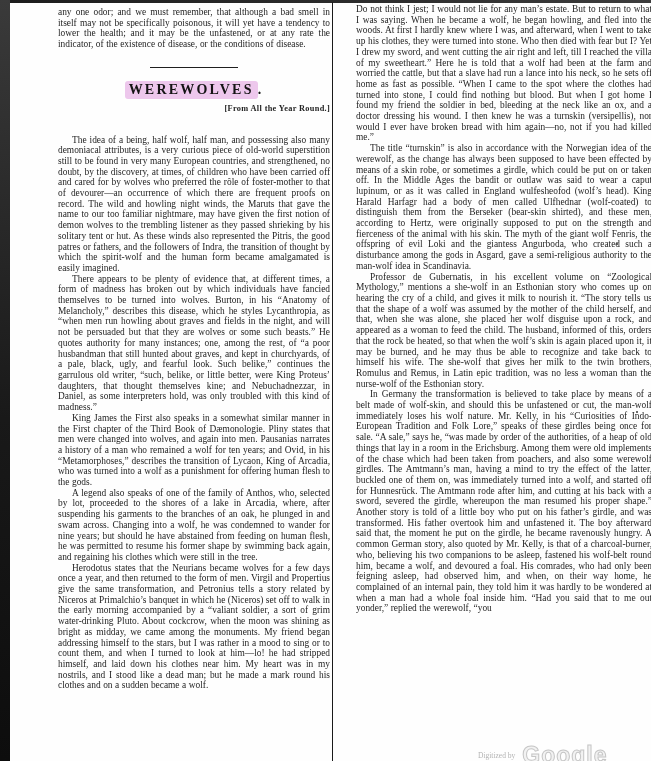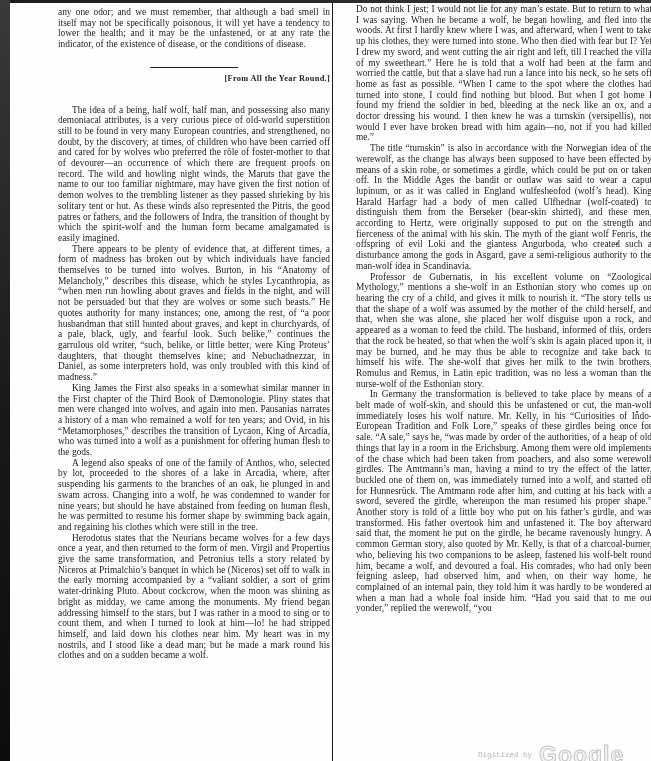--- a/index.html
+++ b/index.html
@@ -72,21 +72,21 @@
     color: #242424;
   }
   .watermark {
     position: absolute;
     left: 446px; top: 744px;
     display: flex;
     align-items: flex-start;
     white-space: nowrap;
   }
   .wm-text {
-    font-family: Liberation Mono, monospace;
+    font-family: Liberation Serif, serif;
     font-size: 7.5px;
     color: #b3b3b3;
     margin-top: 7px;
     padding-left: 32px;
   }
   .wm-logo {
     font-family: "Liberation Sans", sans-serif;
     font-size: 23px;
     font-weight: bold;
     letter-spacing: 1px;
@@ -110,20 +110,21 @@
 
   <div class="edge-top"></div>
   <div class="edge-left"></div>
   <div class="col-rule"></div>
 
   <div class="col" id="left-col">
     <p class="cont">any one odor; and we must remember, that although a bad smell in itself may not be specifically poisonous, it will yet have a tendency to lower the health; and it may be the unfastened, or at any rate the indicator, of the existence of disease, or the conditions of disease.</p>
 
     <div class="rule-sep"></div>
 
+    <h1 class="article-title"><span class="hl">WEREWOLVES</span><span>.</span></h1>
 
     <p class="source-line">[From All the Year Round.]</p>
 
     <p class="body-start">The idea of a being, half wolf, half man, and possessing also many demoniacal attributes, is a very curious piece of old-world superstition still to be found in very many European countries, and strengthened, no doubt, by the discovery, at times, of children who have been carried off and cared for by wolves who preferred the rôle of foster-mother to that of devourer—an occurrence of which there are frequent proofs on record. The wild and howling night winds, the Maruts that gave the name to our too familiar nightmare, may have given the first notion of demon wolves to the trembling listener as they passed shrieking by his solitary tent or hut. As these winds also represented the Pitris, the good patres or fathers, and the followers of Indra, the transition of thought by which the spirit-wolf and the human form became amalgamated is easily imagined.</p>
     <p>There appears to be plenty of evidence that, at different times, a form of madness has broken out by which individuals have fancied themselves to be turned into wolves. Burton, in his “Anatomy of Melancholy,” describes this disease, which he styles Lycanthropia, as “when men run howling about graves and fields in the night, and will not be persuaded but that they are wolves or some such beasts.” He quotes authority for many instances; one, among the rest, of “a poor husbandman that still hunted about graves, and kept in churchyards, of a pale, black, ugly, and fearful look. Such belike,” continues the garrulous old writer, “such, belike, or little better, were King Proteus’ daughters, that thought themselves kine; and Nebuchadnezzar, in Daniel, as some interpreters hold, was only troubled with this kind of madness.”</p>
     <p>King James the First also speaks in a somewhat similar manner in the First chapter of the Third Book of Dæmonologie. Pliny states that men were changed into wolves, and again into men. Pausanias narrates a history of a man who remained a wolf for ten years; and Ovid, in his “Metamorphoses,” describes the transition of Lycaon, King of Arcadia, who was turned into a wolf as a punishment for offering human flesh to the gods.</p>
     <p>A legend also speaks of one of the family of Anthos, who, selected by lot, proceeded to the shores of a lake in Arcadia, where, after suspending his garments to the branches of an oak, he plunged in and swam across. Changing into a wolf, he was condemned to wander for nine years; but should he have abstained from feeding on human flesh, he was permitted to resume his former shape by swimming back again, and regaining his clothes which were still in the tree.</p>
     <p>Herodotus states that the Neurians became wolves for a few days once a year, and then returned to the form of men. Virgil and Propertius give the same transformation, and Petronius tells a story related by Niceros at Primalchio’s banquet in which he (Niceros) set off to walk in the early morning accompanied by a “valiant soldier, a sort of grim water-drinking Pluto. About cockcrow, when the moon was shining as bright as midday, we came among the monuments. My friend began addressing himself to the stars, but I was rather in a mood to sing or to count them, and when I turned to look at him—lo! he had stripped himself, and laid down his clothes near him. My heart was in my nostrils, and I stood like a dead man; but he made a mark round his clothes and on a sudden became a wolf.</p>
   </div>
 

